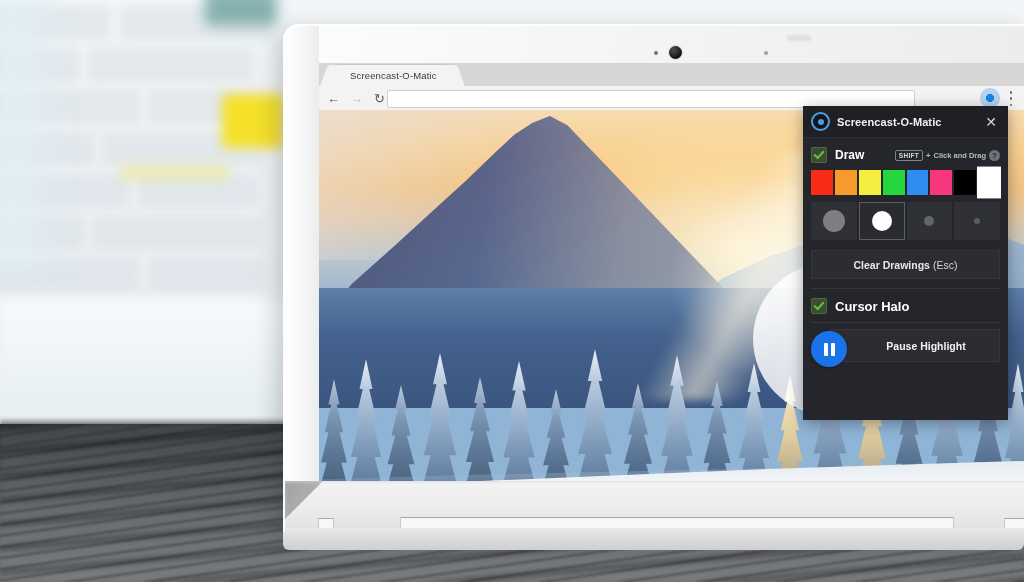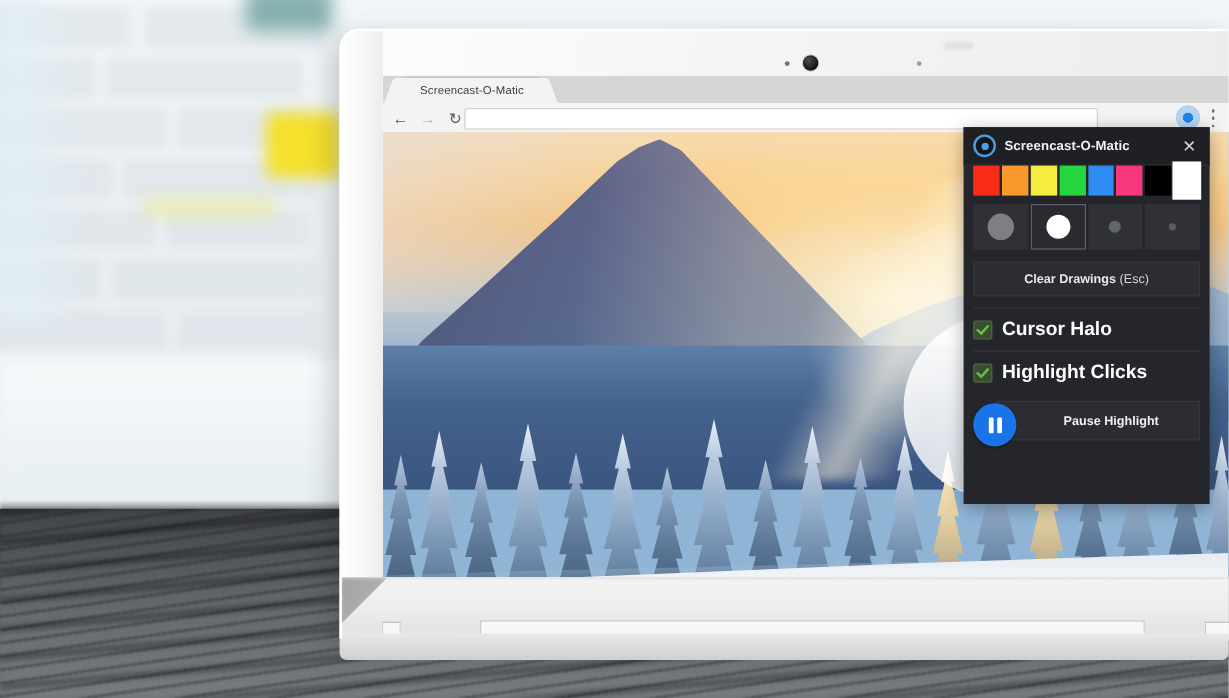--- a/index.html
+++ b/index.html
@@ -315,21 +315,21 @@
     margin:10px 8px 0 8px;height:27px;background:#2c2d33;border:1px solid #35373d;
     display:flex;align-items:center;justify-content:center;cursor:pointer;
     font-size:10.5px;color:#e7e8ea;
   }
   .clear-btn b{font-weight:700;margin-right:3px;}
   .clear-btn span{font-weight:400;color:#d4d6d9;}
   .divider{height:1px;background:#34363c;margin:9px 8px 0 8px;}
   .row-toggle{
     display:flex;align-items:center;padding:9px 8px 8px 8px;
   }
-  .row-toggle .lbl{font-size:16px;font-weight:700;color:#fff;}
+  .row-toggle .lbl{font-size:13px;font-weight:700;color:#fff;}
   .rec-row{
     display:flex;align-items:center;padding:4px 8px 0 8px;position:relative;height:44px;
   }
   .pause-circle{
     width:36px;height:36px;border-radius:50%;background:#1a73e8;
     display:flex;align-items:center;justify-content:center;gap:3px;
     flex:0 0 auto;z-index:2;box-shadow:0 1px 3px rgba(0,0,0,.4);cursor:pointer;
   }
   .pause-circle i{display:block;width:4px;height:13px;background:#fff;border-radius:1px;}
   .rec-label-box{
@@ -478,20 +478,30 @@
       <div class="panel-head">
         <span class="logo-dot">
             <i></i>
           </span>
         <span class="panel-title">Screencast-O-Matic</span>
         <span class="panel-close">✕</span>
       </div>
 
       <div class="panel-body">
 
+        <div class="row-draw">
+          <span class="chk"></span>
+          <span class="lbl-draw">Draw</span>
+          <span class="hint">
+            <span class="key">SHIFT</span>
+            <span>+</span>
+            <span>Click and Drag</span>
+            <span class="help-i">?</span>
+          </span>
+        </div>
 
         <div class="swatches">
           <span class="sw" style="background:#f92c18"></span>
           <span class="sw" style="background:#f89a2b"></span>
           <span class="sw" style="background:#f5ed3f"></span>
           <span class="sw" style="background:#25d63f"></span>
           <span class="sw" style="background:#2f8cf0"></span>
           <span class="sw" style="background:#f7387f"></span>
           <span class="sw" style="background:#000000"></span>
           <span class="sw sel" style="background:#ffffff"></span>
@@ -519,24 +529,20 @@
 
         <div class="divider"></div>
 
         <div class="row-toggle">
           <span class="chk"></span>
           <span class="lbl">Cursor Halo</span>
         </div>
 
         <div class="divider" style="margin-top:0"></div>
 
-        <div class="row-toggle">
-          <span class="chk"></span>
-          <span class="lbl">Highlight Clicks</span>
-        </div>
 
         <div class="rec-row">
           <div class="rec-label-box">
             <span class="rec-label">Pause Highlight</span>
           </div>
           <div class="pause-circle">
               <i></i>
               <i></i>
             </div>
         </div>

